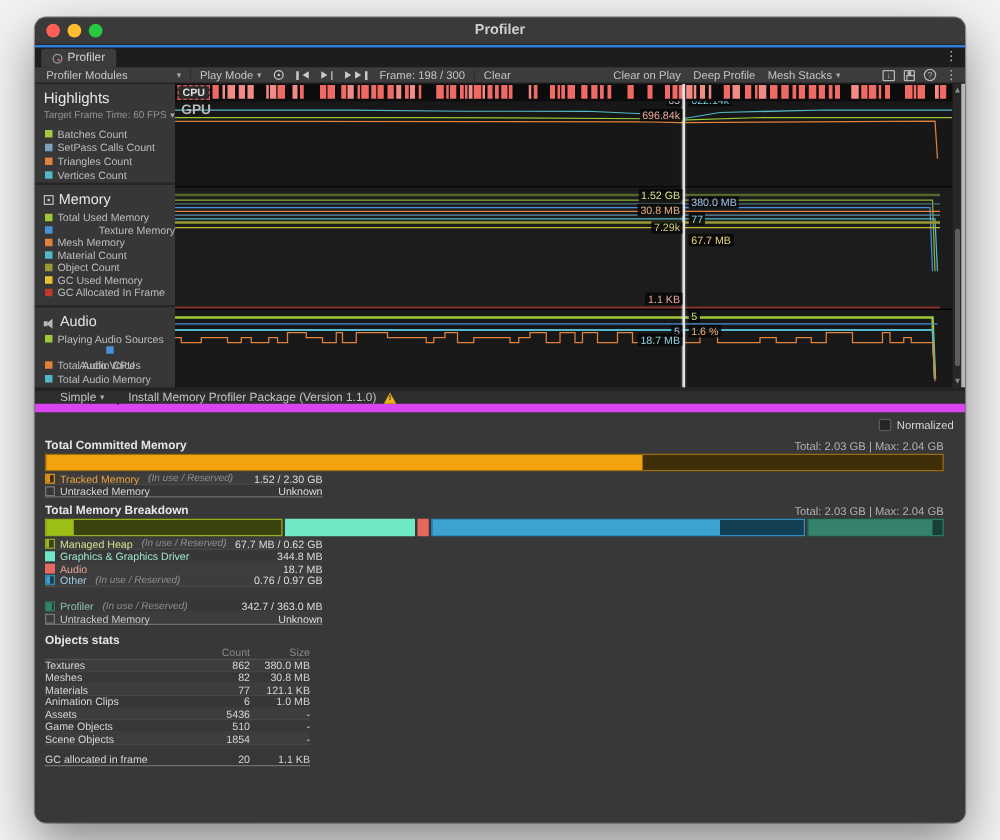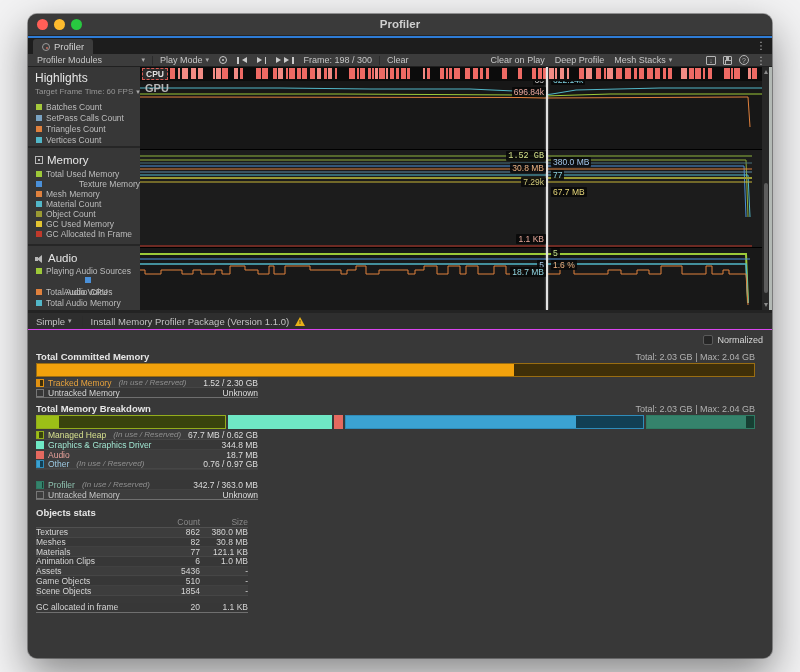--- a/index.html
+++ b/index.html
@@ -59,22 +59,22 @@
   .gpulbl{position:absolute;left:3px;top:16px;z-index:6;font-size:11px;font-weight:700;color:#b8b8b8;padding:0 2px;line-height:10px;}
   .cl{position:absolute;font-size:8.5px;line-height:10px;padding:0 2px;background:rgba(8,8,8,.88);border-radius:1px;white-space:nowrap;z-index:6;}
   .cl.clip{z-index:3;}
   .selline{position:absolute;left:406px;top:0;width:2px;height:243px;background:#e2e2e2;z-index:5;box-shadow:0 0 2px rgba(255,255,255,.6);}
   .vscroll{position:absolute;left:734px;top:0;width:7px;height:243px;background:#272727;}
   .vthumb{position:absolute;left:1.5px;top:116px;width:4px;height:110px;border-radius:2px;background:#5d5d5d;}
   .sarrow{position:absolute;left:1.5px;width:0;height:0;}
   .lightstrip{position:absolute;left:741px;top:0;width:3px;height:243px;background:#b3b9b5;}
   
   .gapbar{position:absolute;left:0;top:296px;width:744px;height:3px;background:#232323;}
-  .simplebar{position:absolute;left:0;top:299px;width:744px;height:17px;background:#2e2e2e;border-bottom:1px solid #d946ef;
-             display:flex;align-items:center;font-size:9.5px;color:#c2c2c2;padding:0 6px;gap:6px;}
+  .simplebar{position:absolute;left:0;top:299px;width:744px;height:17px;background:#2e2e2e;border-bottom:7px solid #d946ef;
+             display:flex;align-items:center;font-size:9.5px;color:#c2c2c2;padding:0 18px;gap:6px;}
   .warn-tri{width:0;height:0;border-left:5px solid transparent;border-right:5px solid transparent;border-bottom:9px solid #e8b117;position:relative;}
   .warn-tri i{position:absolute;left:-1px;top:2px;font-style:normal;font-size:6px;color:#1c1c1c;font-weight:700;}
   
   .details{position:absolute;left:0;top:316px;width:744px;height:328px;background:#383838;font-size:9px;color:#d6d6d6;}
   .drow{position:absolute;display:flex;align-items:center;}
   .hdr{font-weight:700;color:#e6e6e6;font-size:9.5px;}
   .totals{color:#b2b2b2;font-size:9px;}
   .membar{position:absolute;left:8px;width:719px;height:14px;}
   .lrow{position:absolute;left:8px;width:222px;height:10px;display:flex;align-items:center;gap:4px;border-bottom:1px solid rgba(255,255,255,.05);font-size:8.5px;}
   .lrow .lsw{width:8px;height:8px;flex:0 0 8px;}
@@ -353,21 +353,21 @@
             <div class="cpubar" style="left: 582px; width: 5px;"></div>
           </div>
         </div>
       <span class="cpulbl">CPU</span>
       <span class="gpulbl">GPU</span>
 
       <span class="cl clip" style="right:216px;top:8px;color:#c8c8c8;">63</span>
       <span class="cl clip" style="left:411px;top:8px;color:#7fd1e0;">622.14k</span>
       <span class="cl" style="right:216px;top:20px;color:#eda99e;">696.84k</span>
 
-      <span class="cl" style="right:216px;top:84px;color:#d3e08a;font-family:Liberation Mono, monospace;">1.52 GB</span>
+      <span class="cl" style="right:216px;top:84px;color:#d3e08a;">1.52 GB</span>
       <span class="cl" style="left:411px;top:90px;color:#a3c6ea;">380.0 MB</span>
       <span class="cl" style="right:216px;top:96px;color:#eab182;">30.8 MB</span>
       <span class="cl" style="left:411px;top:103px;color:#8fd4e0;">77</span>
       <span class="cl" style="right:216px;top:110px;color:#cfc87a;">7.29k</span>
       <span class="cl" style="left:411px;top:120px;color:#e8d87a;">67.7 MB</span>
       <span class="cl" style="right:216px;top:167px;color:#e8a89a;">1.1 KB</span>
 
       <span class="cl" style="left:411px;top:181px;color:#c2db8a;">5</span>
       <span class="cl" style="right:216px;top:193px;color:#a8c8e8;">5</span>
       <span class="cl" style="left:411px;top:193px;color:#eab182;">1.6 %</span>

